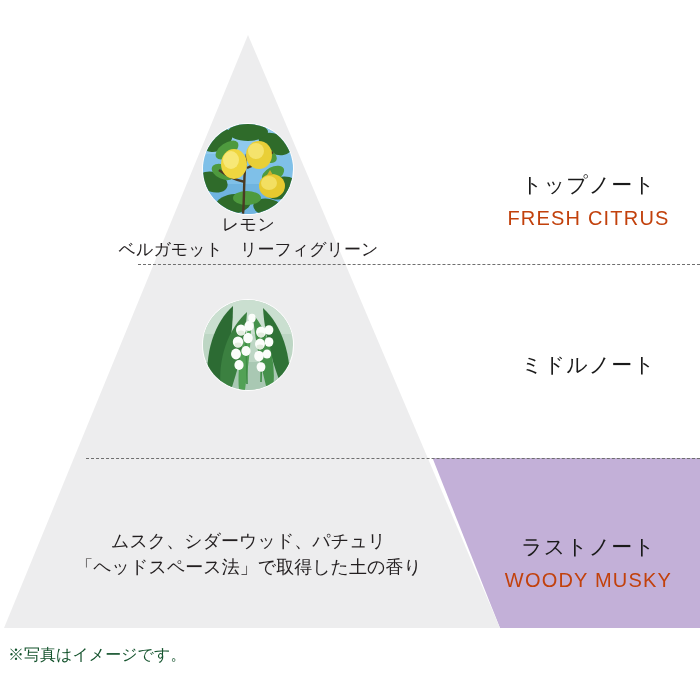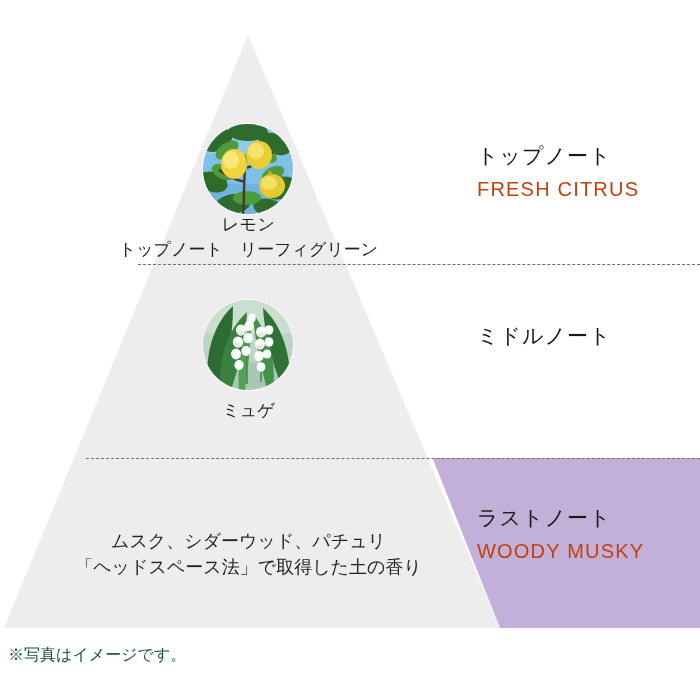--- a/index.html
+++ b/index.html
@@ -65,22 +65,23 @@
     left: 0; top: 529px; width: 497px;
     font-size: 18px;
     font-family: Liberation Mono, monospace;
   }
   .ing-line { display: block; }
   #ing-top .line-1 { letter-spacing: 0.5px; font-family: Liberation Serif, serif; }
 
   
   .note-label {
     position: absolute;
-    text-align: left;
+    text-align: center;
     white-space: nowrap;
+    margin-top: 29px;
   }
   .note-jp {
     display: block;
     font-size: 21px;
     color: #1a1a1a;
     letter-spacing: 1px;
     margin-bottom: 8px;
   }
   .note-en {
     display: block;
@@ -198,25 +199,24 @@
         <ellipse cx="38" cy="33" rx="3.4" ry="2.4"></ellipse>
         <ellipse cx="35" cy="45" rx="3.4" ry="2.4"></ellipse>
         <ellipse cx="58" cy="35" rx="3.4" ry="2.4"></ellipse>
         <ellipse cx="57" cy="47" rx="3.4" ry="2.4"></ellipse>
       </g>
     </svg>
   </div>
 
   <div class="ingredients" id="ing-top">
     <span class="ing-line line-1">レモン</span>
-    <span class="ing-line line-2">トップノート　リーフィグリーン</span>
+    <span class="ing-line line-2">ベルガモット　リーフィグリーン</span>
   </div>
 
   <div class="ingredients" id="ing-mid">
-    <span class="ing-line line-1">ミュゲ</span>
   </div>
 
   <div class="ingredients" id="ing-last">
     <span class="ing-line line-1">ムスク、シダーウッド、パチュリ</span>
     <span class="ing-line line-2">「ヘッドスペース法」で取得した土の香り</span>
   </div>
 
   <div class="note-label" id="label-top">
     <span class="note-jp">トップノート</span>
     <span class="note-en">FRESH CITRUS</span>

